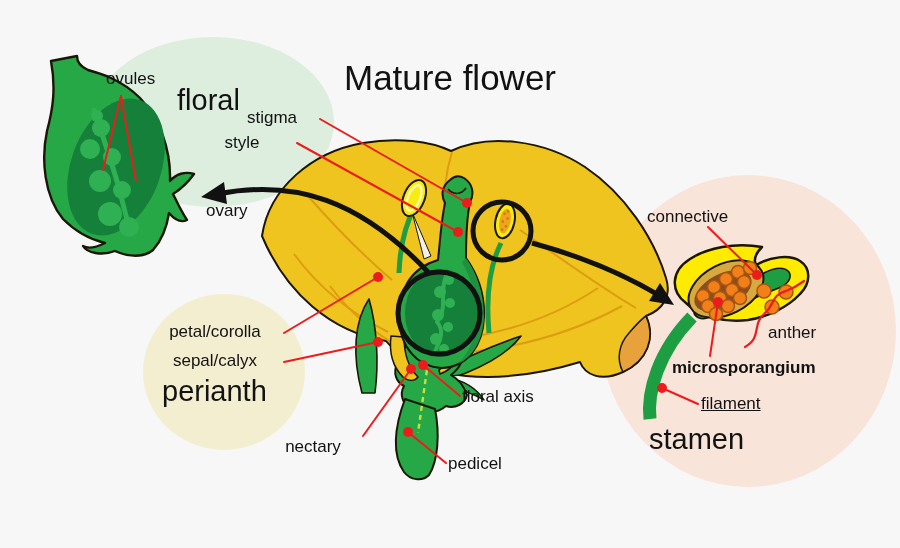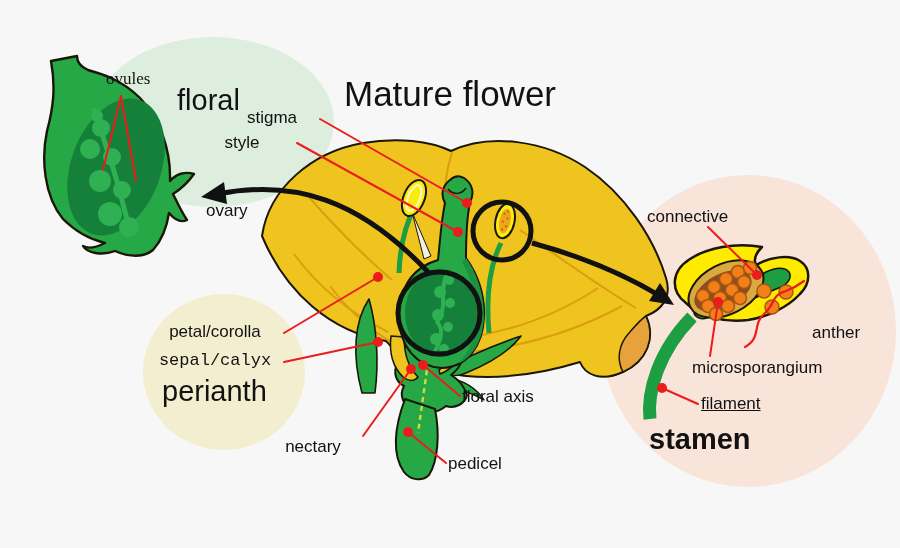--- a/index.html
+++ b/index.html
@@ -234,35 +234,35 @@
         <circle cx="411" cy="369" r="5"></circle>
           <circle cx="423" cy="365" r="5"></circle>
         <circle cx="408" cy="432" r="5"></circle>
           <circle cx="757" cy="275" r="5"></circle>
         <circle cx="718" cy="302" r="5"></circle>
           <circle cx="662" cy="388" r="5"></circle>
       </g>
     </g>
   </svg>
 
-  <div class="lbl title" style="left:290px;top:59px;width:320px;margin-top:16px;">Mature flower</div>
+  <div class="lbl title" style="left:290px;top:59px;width:320px;">Mature flower</div>
 
   <div class="lbl heading" style="left:177px;top:85px;">floral</div>
-  <div class="lbl" style="left:106px;top:70px;font-family:Liberation Serif, serif;">ovules</div>
+  <div class="lbl" style="left:106px;top:70px;">ovules</div>
   <div class="lbl right" style="left:228px;top:109px;width:88px;">stigma</div>
   <div class="lbl right" style="left:198px;top:134px;width:88px;">style</div>
   <div class="lbl" style="left:206px;top:171px;margin-top:31px;">ovary</div>
 
   <div class="lbl right" style="left:150px;top:323px;width:130px;">petal/corolla</div>
   <div class="lbl heading" style="left:162px;top:376px;">perianth</div>
-  <div class="lbl right" style="left:150px;top:352px;width:130px;font-family:Liberation Mono, monospace;">sepal/calyx</div>
+  <div class="lbl right" style="left:150px;top:352px;width:130px;">sepal/calyx</div>
 
   <div class="lbl right" style="left:268px;top:438px;width:90px;">nectary</div>
   <div class="lbl" style="left:462px;top:388px;">floral axis</div>
   <div class="lbl" style="left:448px;top:455px;">pedicel</div>
 
-  <div class="lbl heading" style="left:649px;top:424px;font-weight:bold;">stamen</div>
+  <div class="lbl heading" style="left:649px;top:424px;">stamen</div>
   <div class="lbl" style="left:647px;top:208px;text-align:right;">connective</div>
-  <div class="lbl" style="left:812px;top:324px;">anther</div>
-  <div class="lbl" style="left:692px;top:359px;">microsporangium</div>
+  <div class="lbl" style="left:768px;top:324px;">anther</div>
+  <div class="lbl" style="left:672px;top:359px;font-weight:bold;">microsporangium</div>
   <div class="lbl" style="left:701px;top:395px;text-decoration:underline;">filament</div>
 
 </div>
 
 </body></html>

